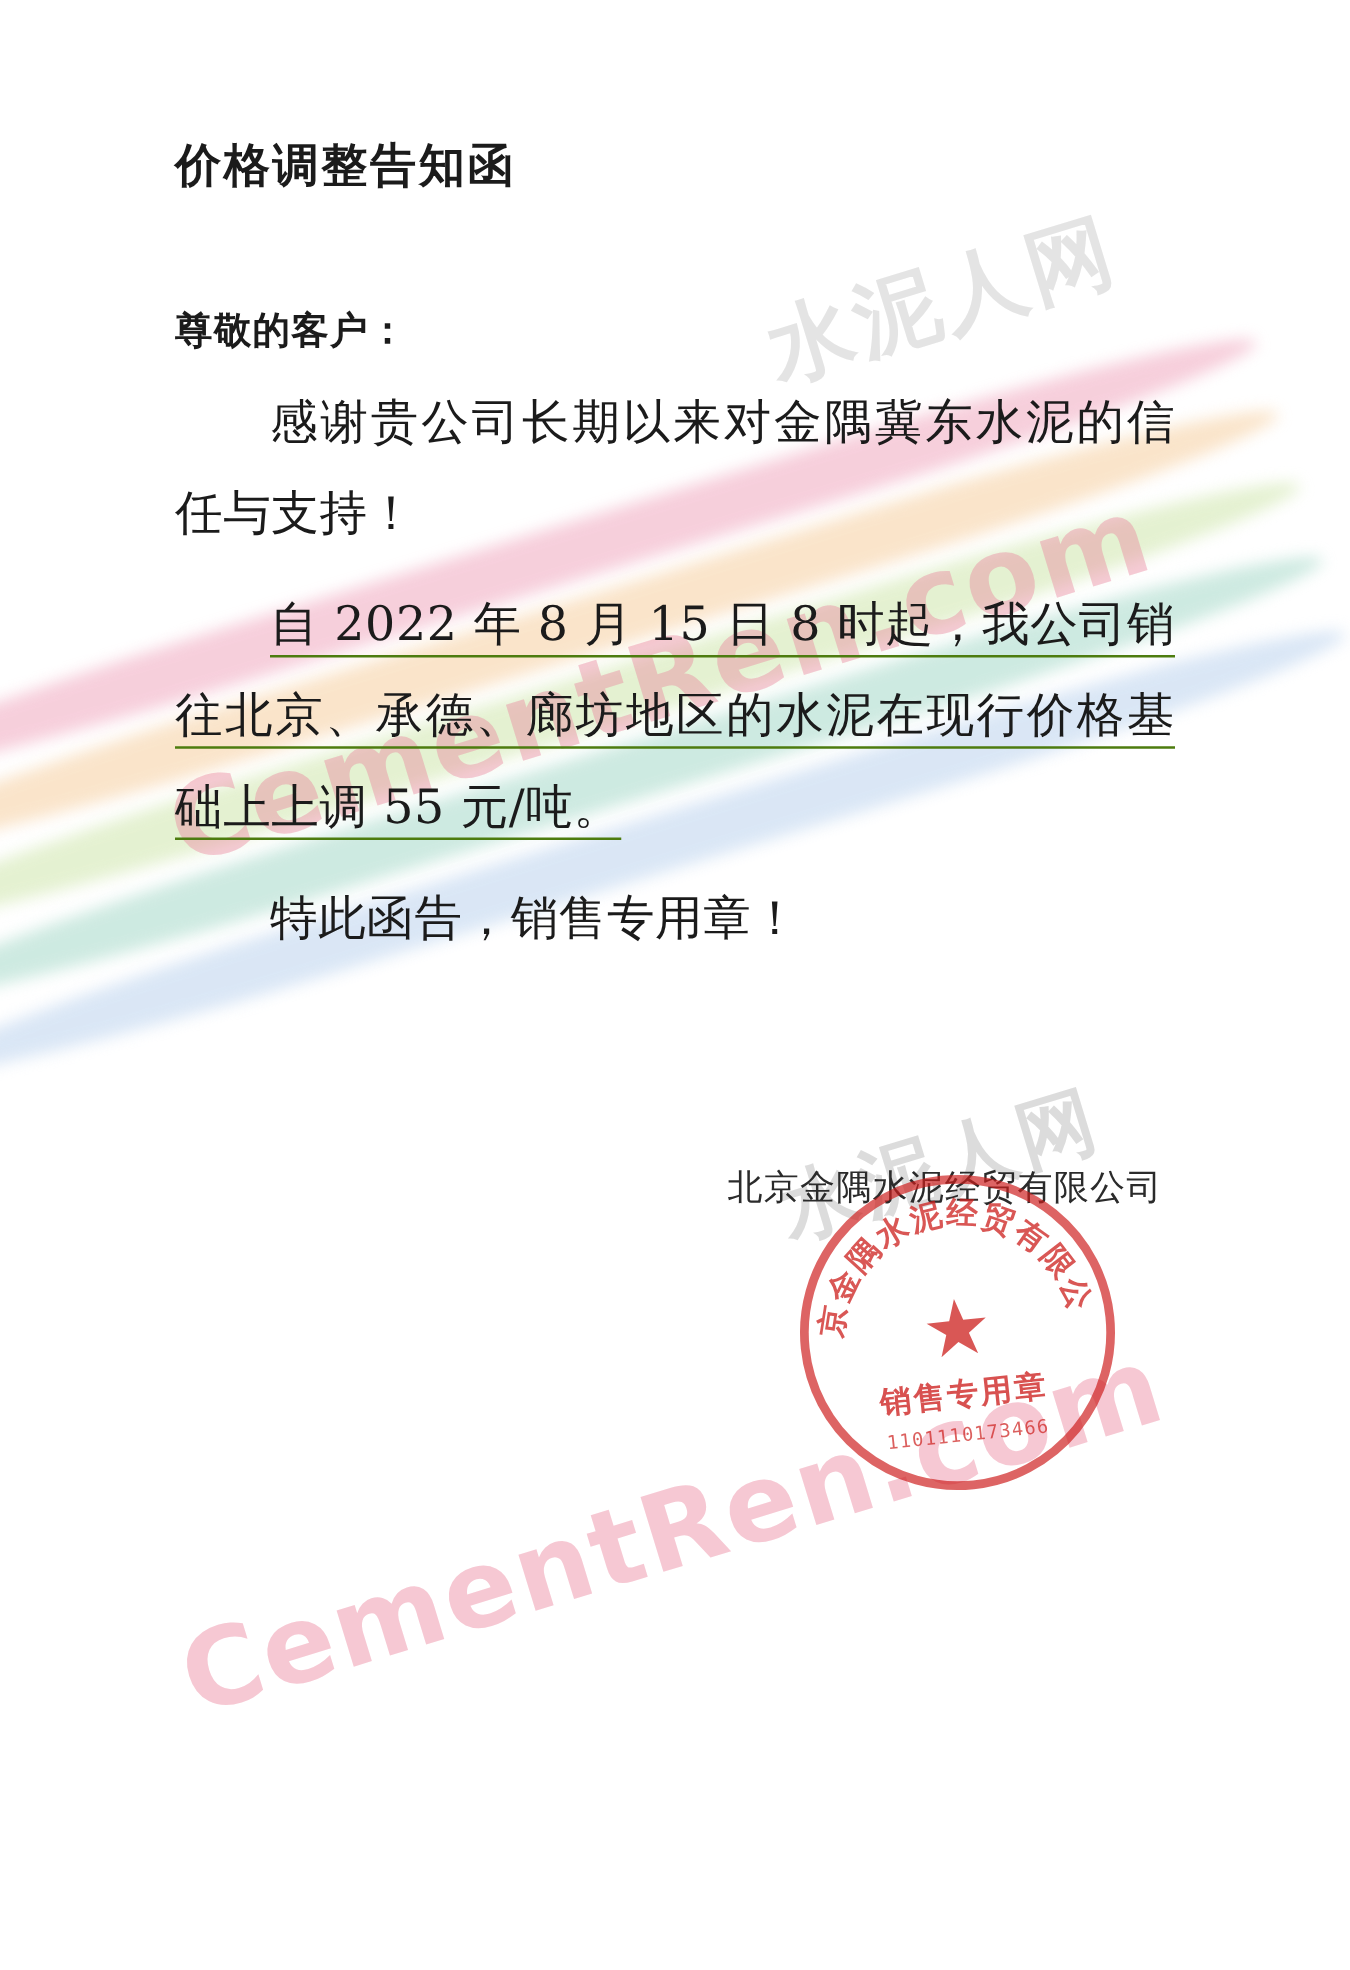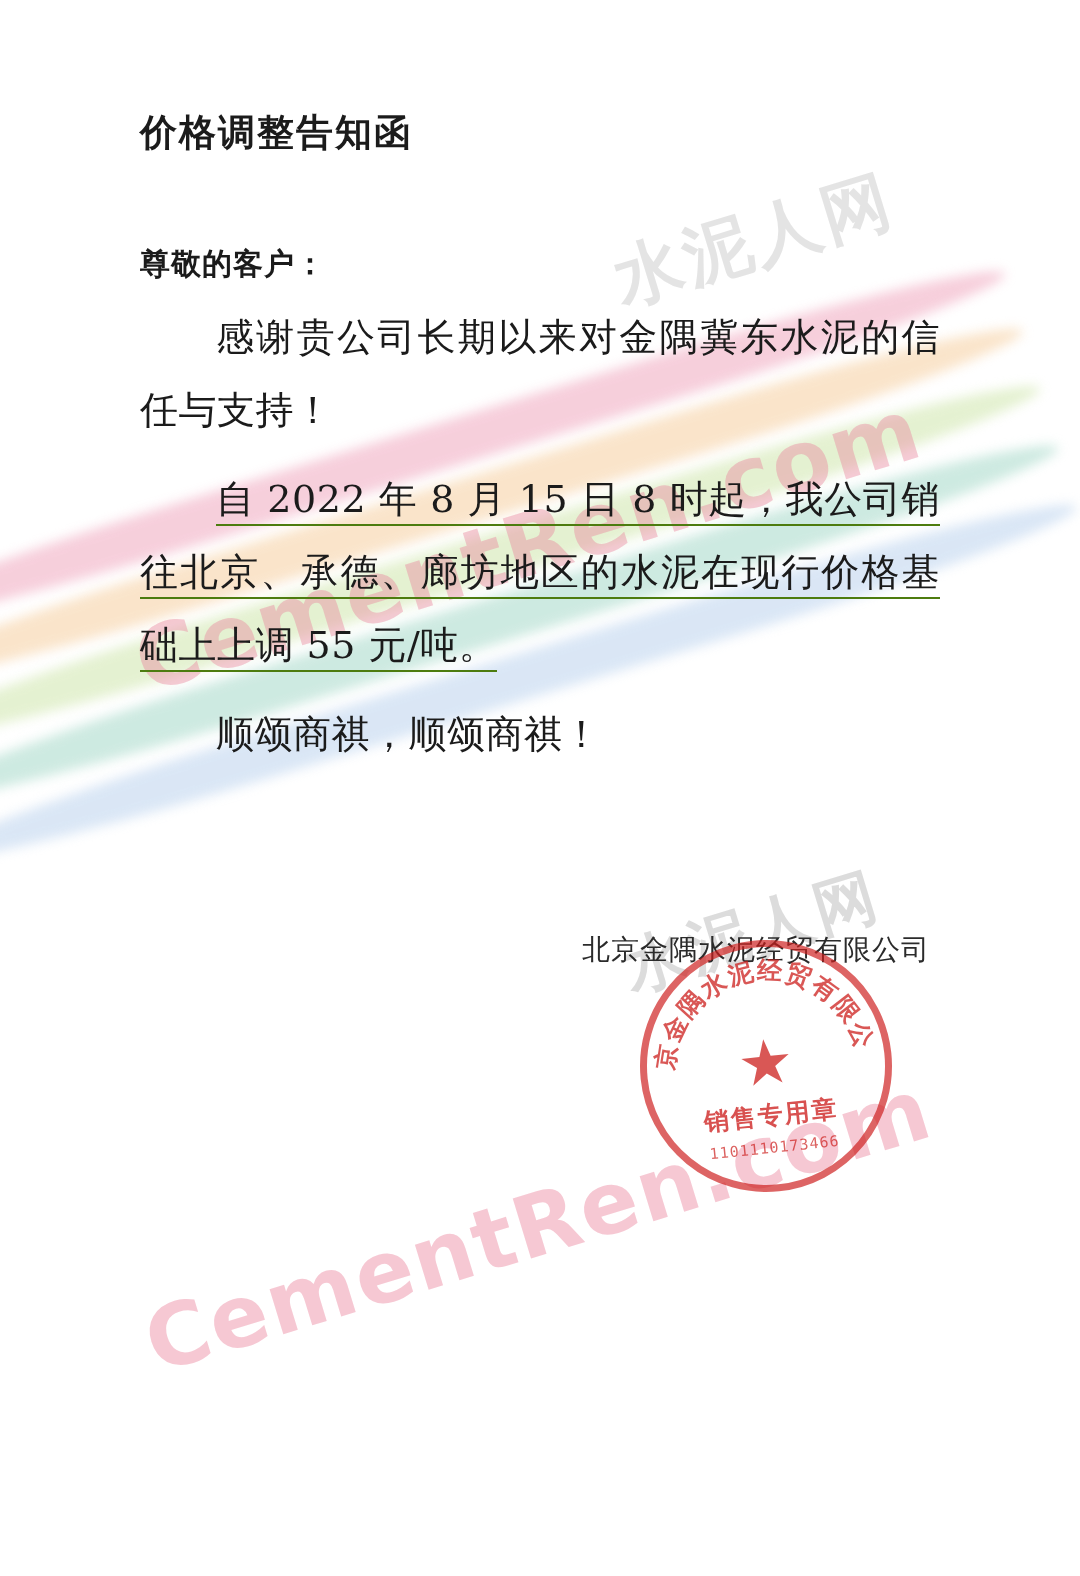--- a/index.html
+++ b/index.html
@@ -221,21 +221,21 @@
   <div class="salutation">尊敬的客户：</div>
 
   <p class="body-para">感谢贵公司长期以来对金隅冀东水泥的信任与支持！</p>
 
 
   <p class="body-para underline-para">
     <span class="ul">自 2022 年 8 月 15 日 8 时起，我公司销往北京、承德、廊坊地区的水泥在现行价格基础上上调 55 元/吨。</span>
   </p>
 
 
-  <p class="body-para">顺颂商祺，顺颂商祺！</p>
+  <p class="body-para">特此函告，销售专用章！</p>
 
 </div>
 
 <div class="sign-block">
   <div>北京金隅水泥经贸有限公司</div>
 </div>
 
 <div class="stamp">
   <svg class="stamp-arc" viewBox="0 0 238 238">
     <defs>

